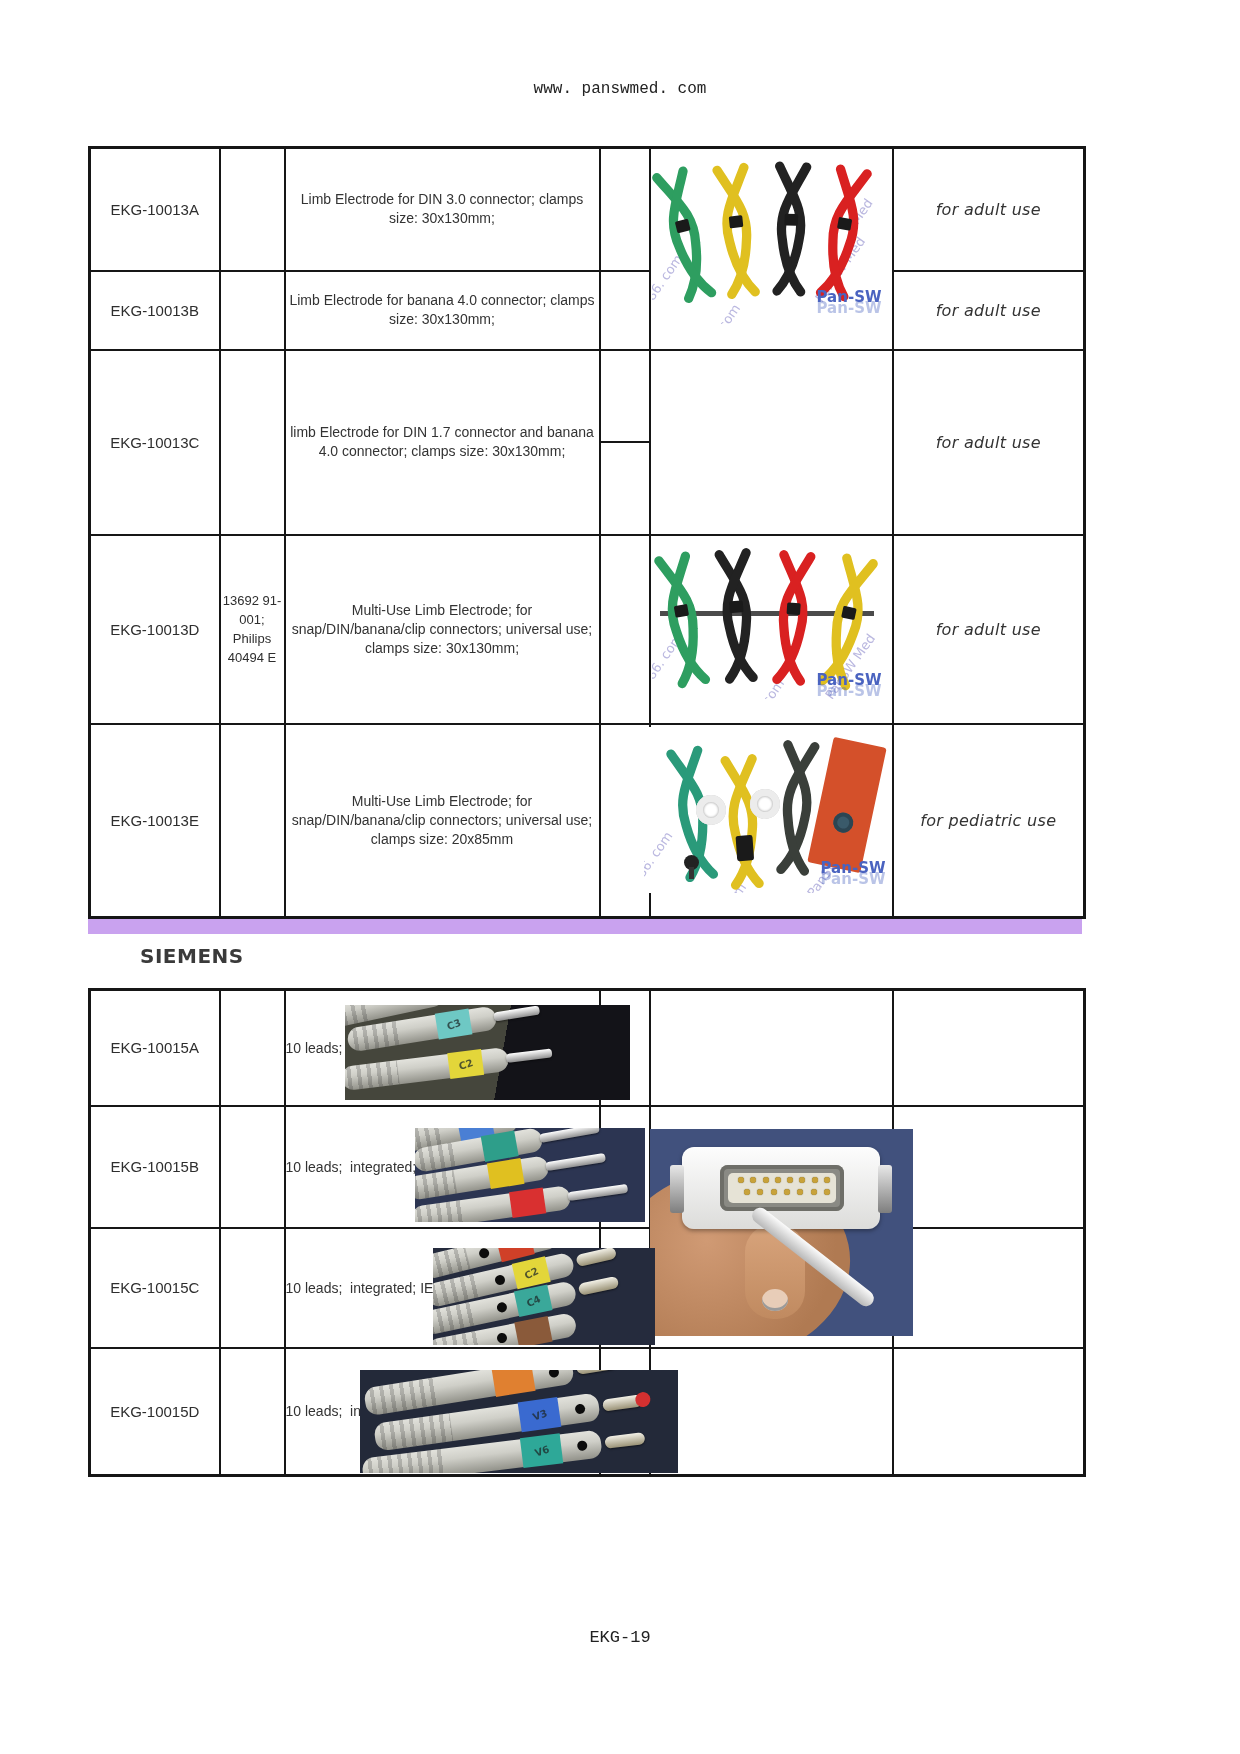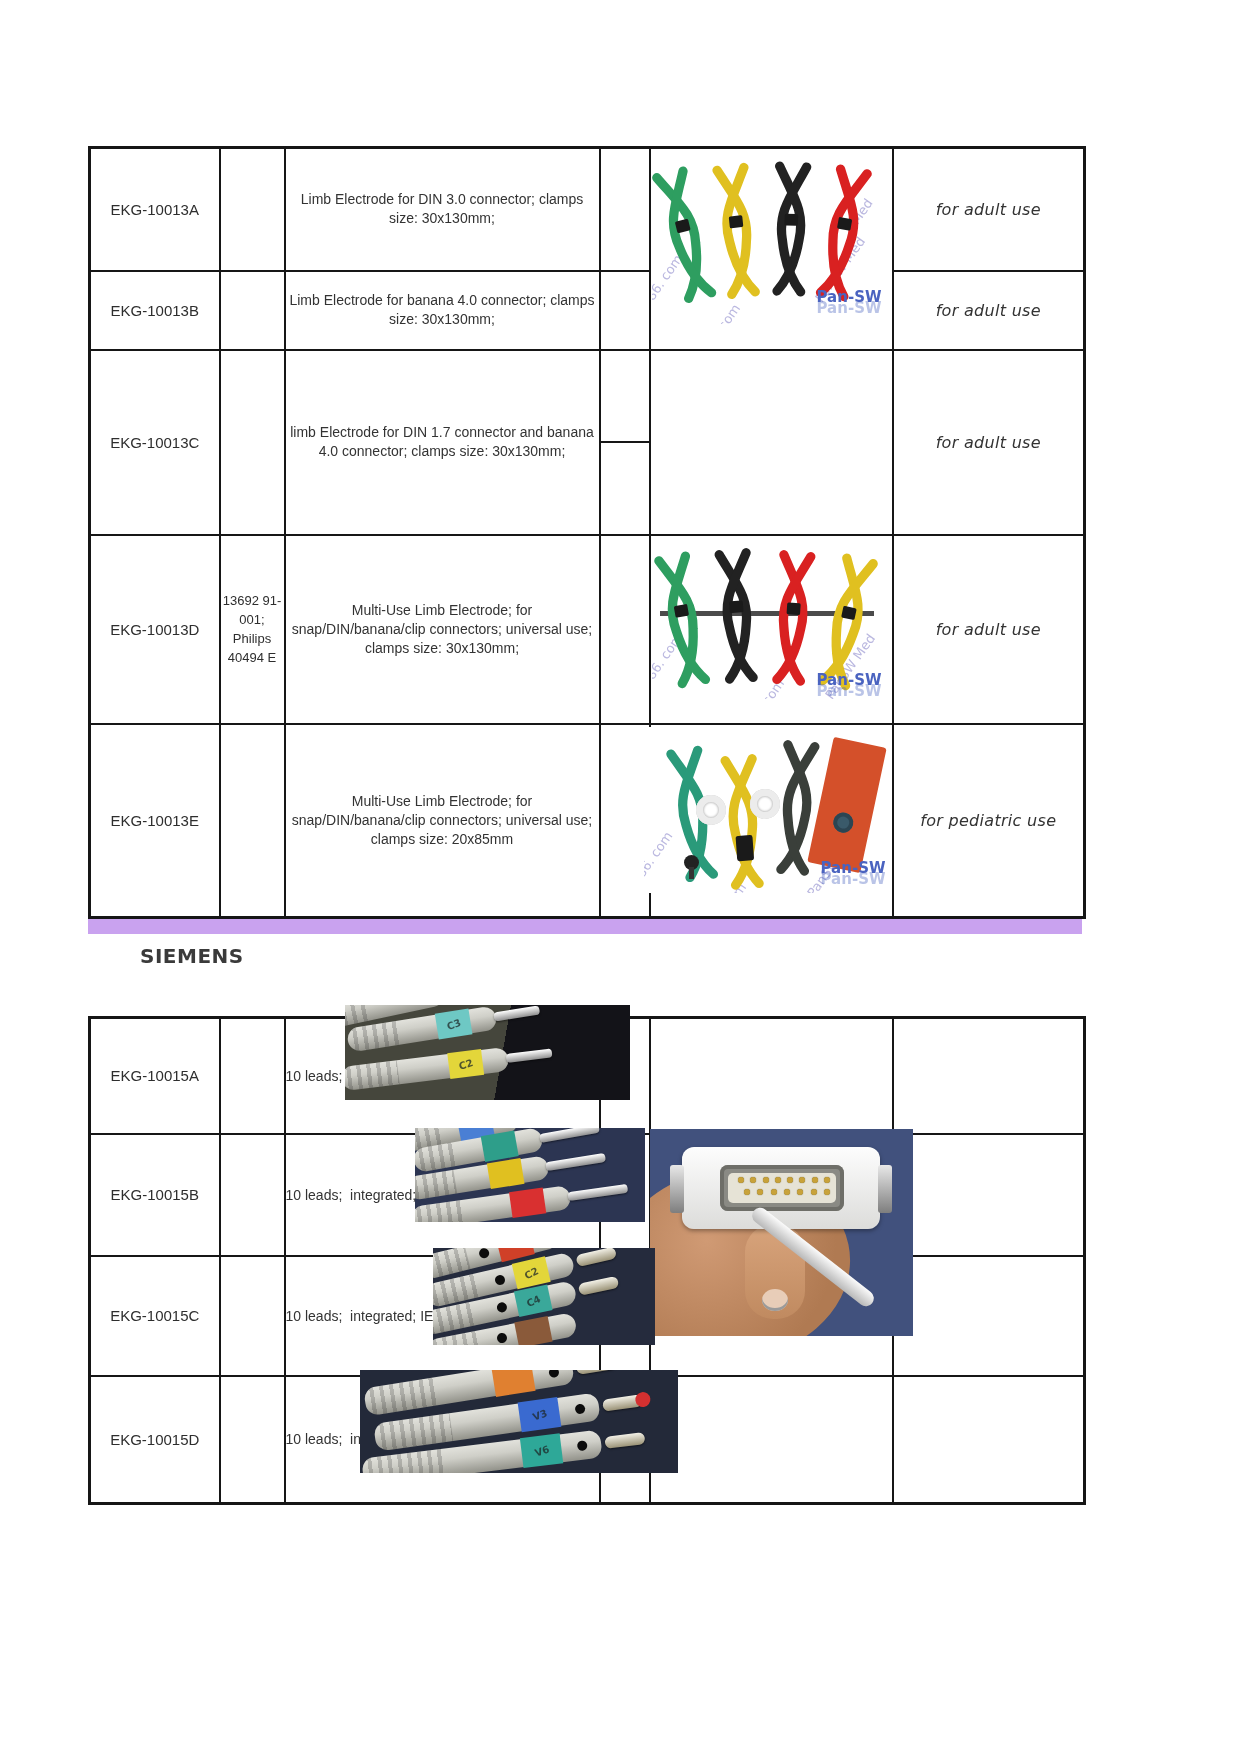--- a/index.html
+++ b/index.html
@@ -8,21 +8,21 @@
 
   .page-header{position:absolute;top:80px;left:0;width:1240px;text-align:center;
         font-family:"Liberation Mono",monospace;font-size:16px;color:#222;}
   .page-footer{position:absolute;top:1628px;left:0;width:1240px;text-align:center;
         font-family:"Liberation Mono",monospace;font-size:17px;color:#222;}
 
   table.grid{position:absolute;left:88px;border-collapse:collapse;table-layout:fixed;
         width:995px;background:#fff;border:3px solid #161616;}
   table.grid td{border:2px solid #161616;padding:0;vertical-align:middle;overflow:visible;}
   .t1{top:146px;}
-  .t2{top:988px;margin-top:28px;}
+  .t2{top:988px;}
 
   td.model{text-align:center;font-size:15px;color:#2e2e2e;}
   td.partno{text-align:center;font-size:13px;line-height:19px;color:#2e2e2e;padding:0 4px;}
   td.desc1{text-align:center;font-size:14px;line-height:19px;color:#333;padding:0 18px;}
   td.desc2{vertical-align:top;text-align:left;font-size:14px;line-height:20px;color:#333;padding:2px 0 0 8px;}
   td.desc2 .dtext{display:block;width:286px;white-space:pre-wrap;}
   td.use{text-align:center;font-style:italic;font-size:16px;color:#333;
         font-family:"DejaVu Sans",sans-serif;letter-spacing:.3px;}
   td.imgcell{position:relative;padding:0;}
 
@@ -94,20 +94,21 @@
   .pins-row.r1{top:4px;} .pins-row.r2{top:16px;left:16px;}
   .pd{width:6px;height:6px;border-radius:50%;background:#c8a23a;box-shadow:0 0 1px #5a4a10;}
   .cable{position:absolute;left:88px;top:120px;width:150px;height:16px;border-radius:8px;
         background:linear-gradient(180deg,#fbfbfb,#b8b8b8);transform:rotate(38deg);}
 </style>
 </head>
 <body>
 
 <div class="page">
 
+  <div class="page-header">www. panswmed. com</div>
 
   <table class="grid t1">
     <colgroup>
       <col style="width:130px">
         <col style="width:65px">
         <col style="width:315px">
       <col style="width:50px">
         <col style="width:243px">
         <col style="width:192px">
     </colgroup>
@@ -433,13 +434,14 @@
     <div class="lead" style="left:2px;top:74px;width:240px;height:28px;transform:rotate(-7deg)">
       <div class="ribs"></div>
       <div class="band" style="background:#2ea898;width:40px;right:40px">
           <span class="band-label">V6</span>
         </div>
       <div class="hole" style="right:14px;top:9px"></div>
       <div class="pin banana" style="top:8px"></div>
     </div>
   </div>
 
+  <div class="page-footer">EKG-19</div>
 </div>
 
 </body></html>

